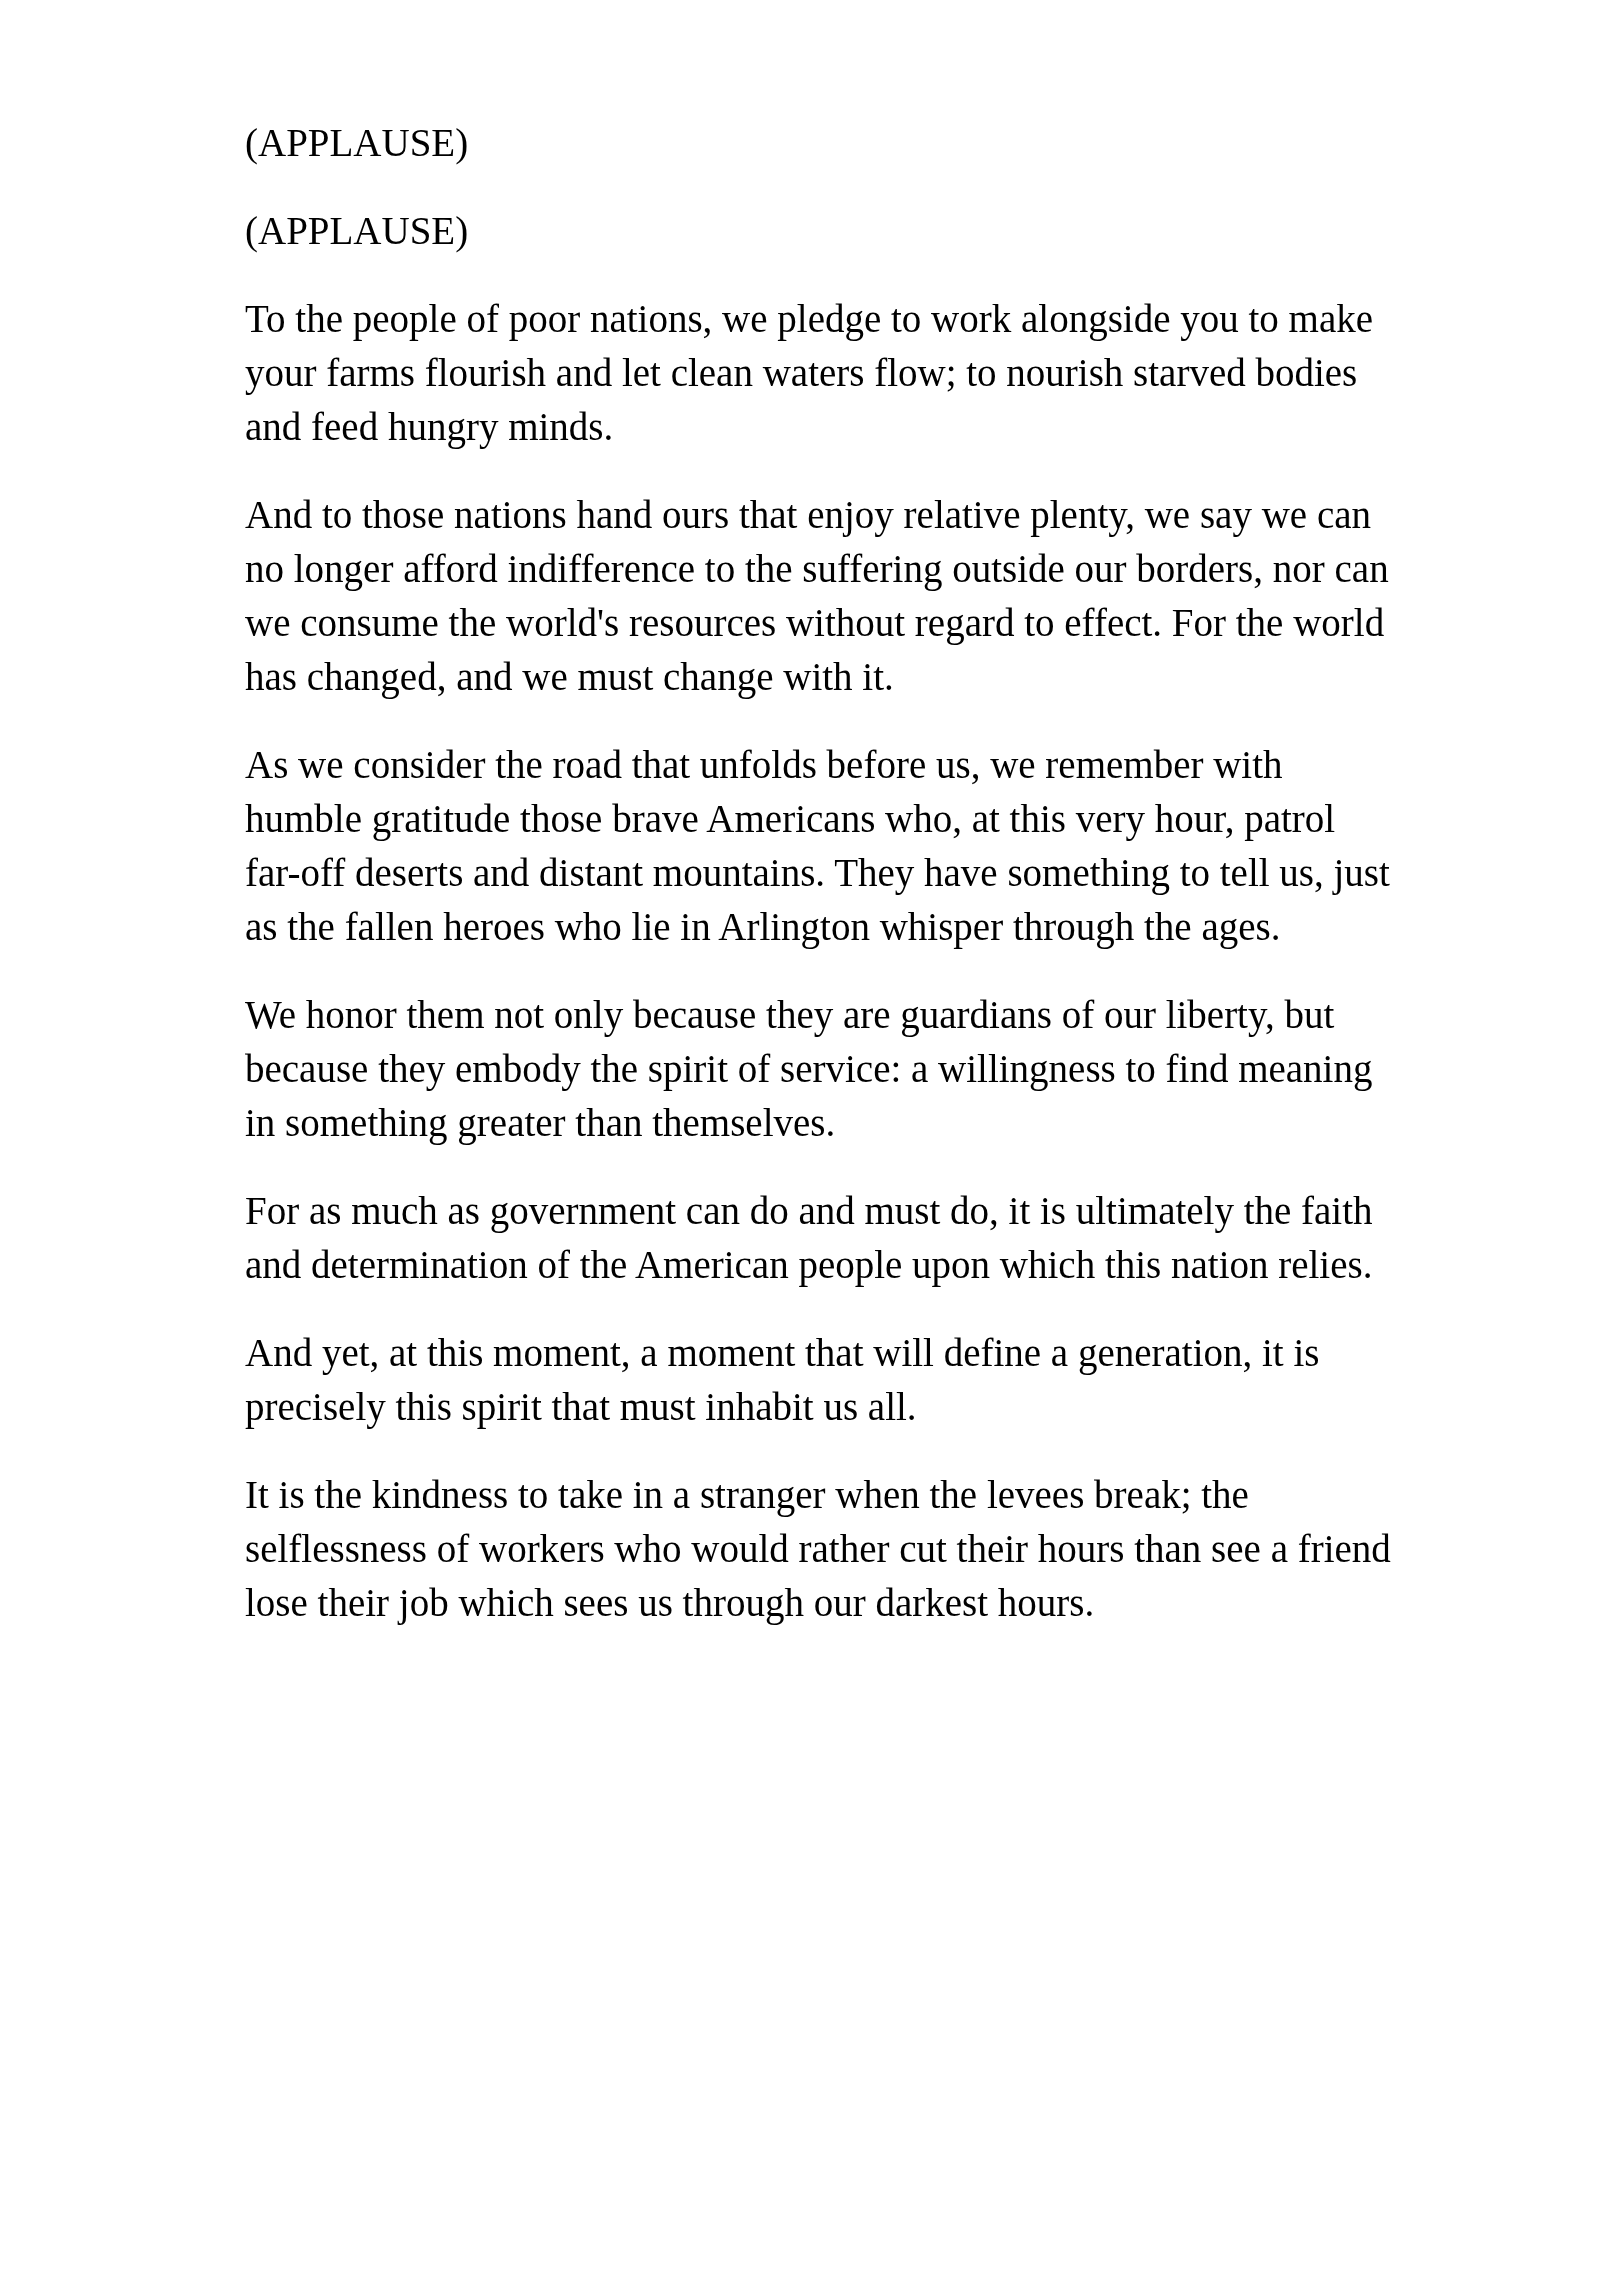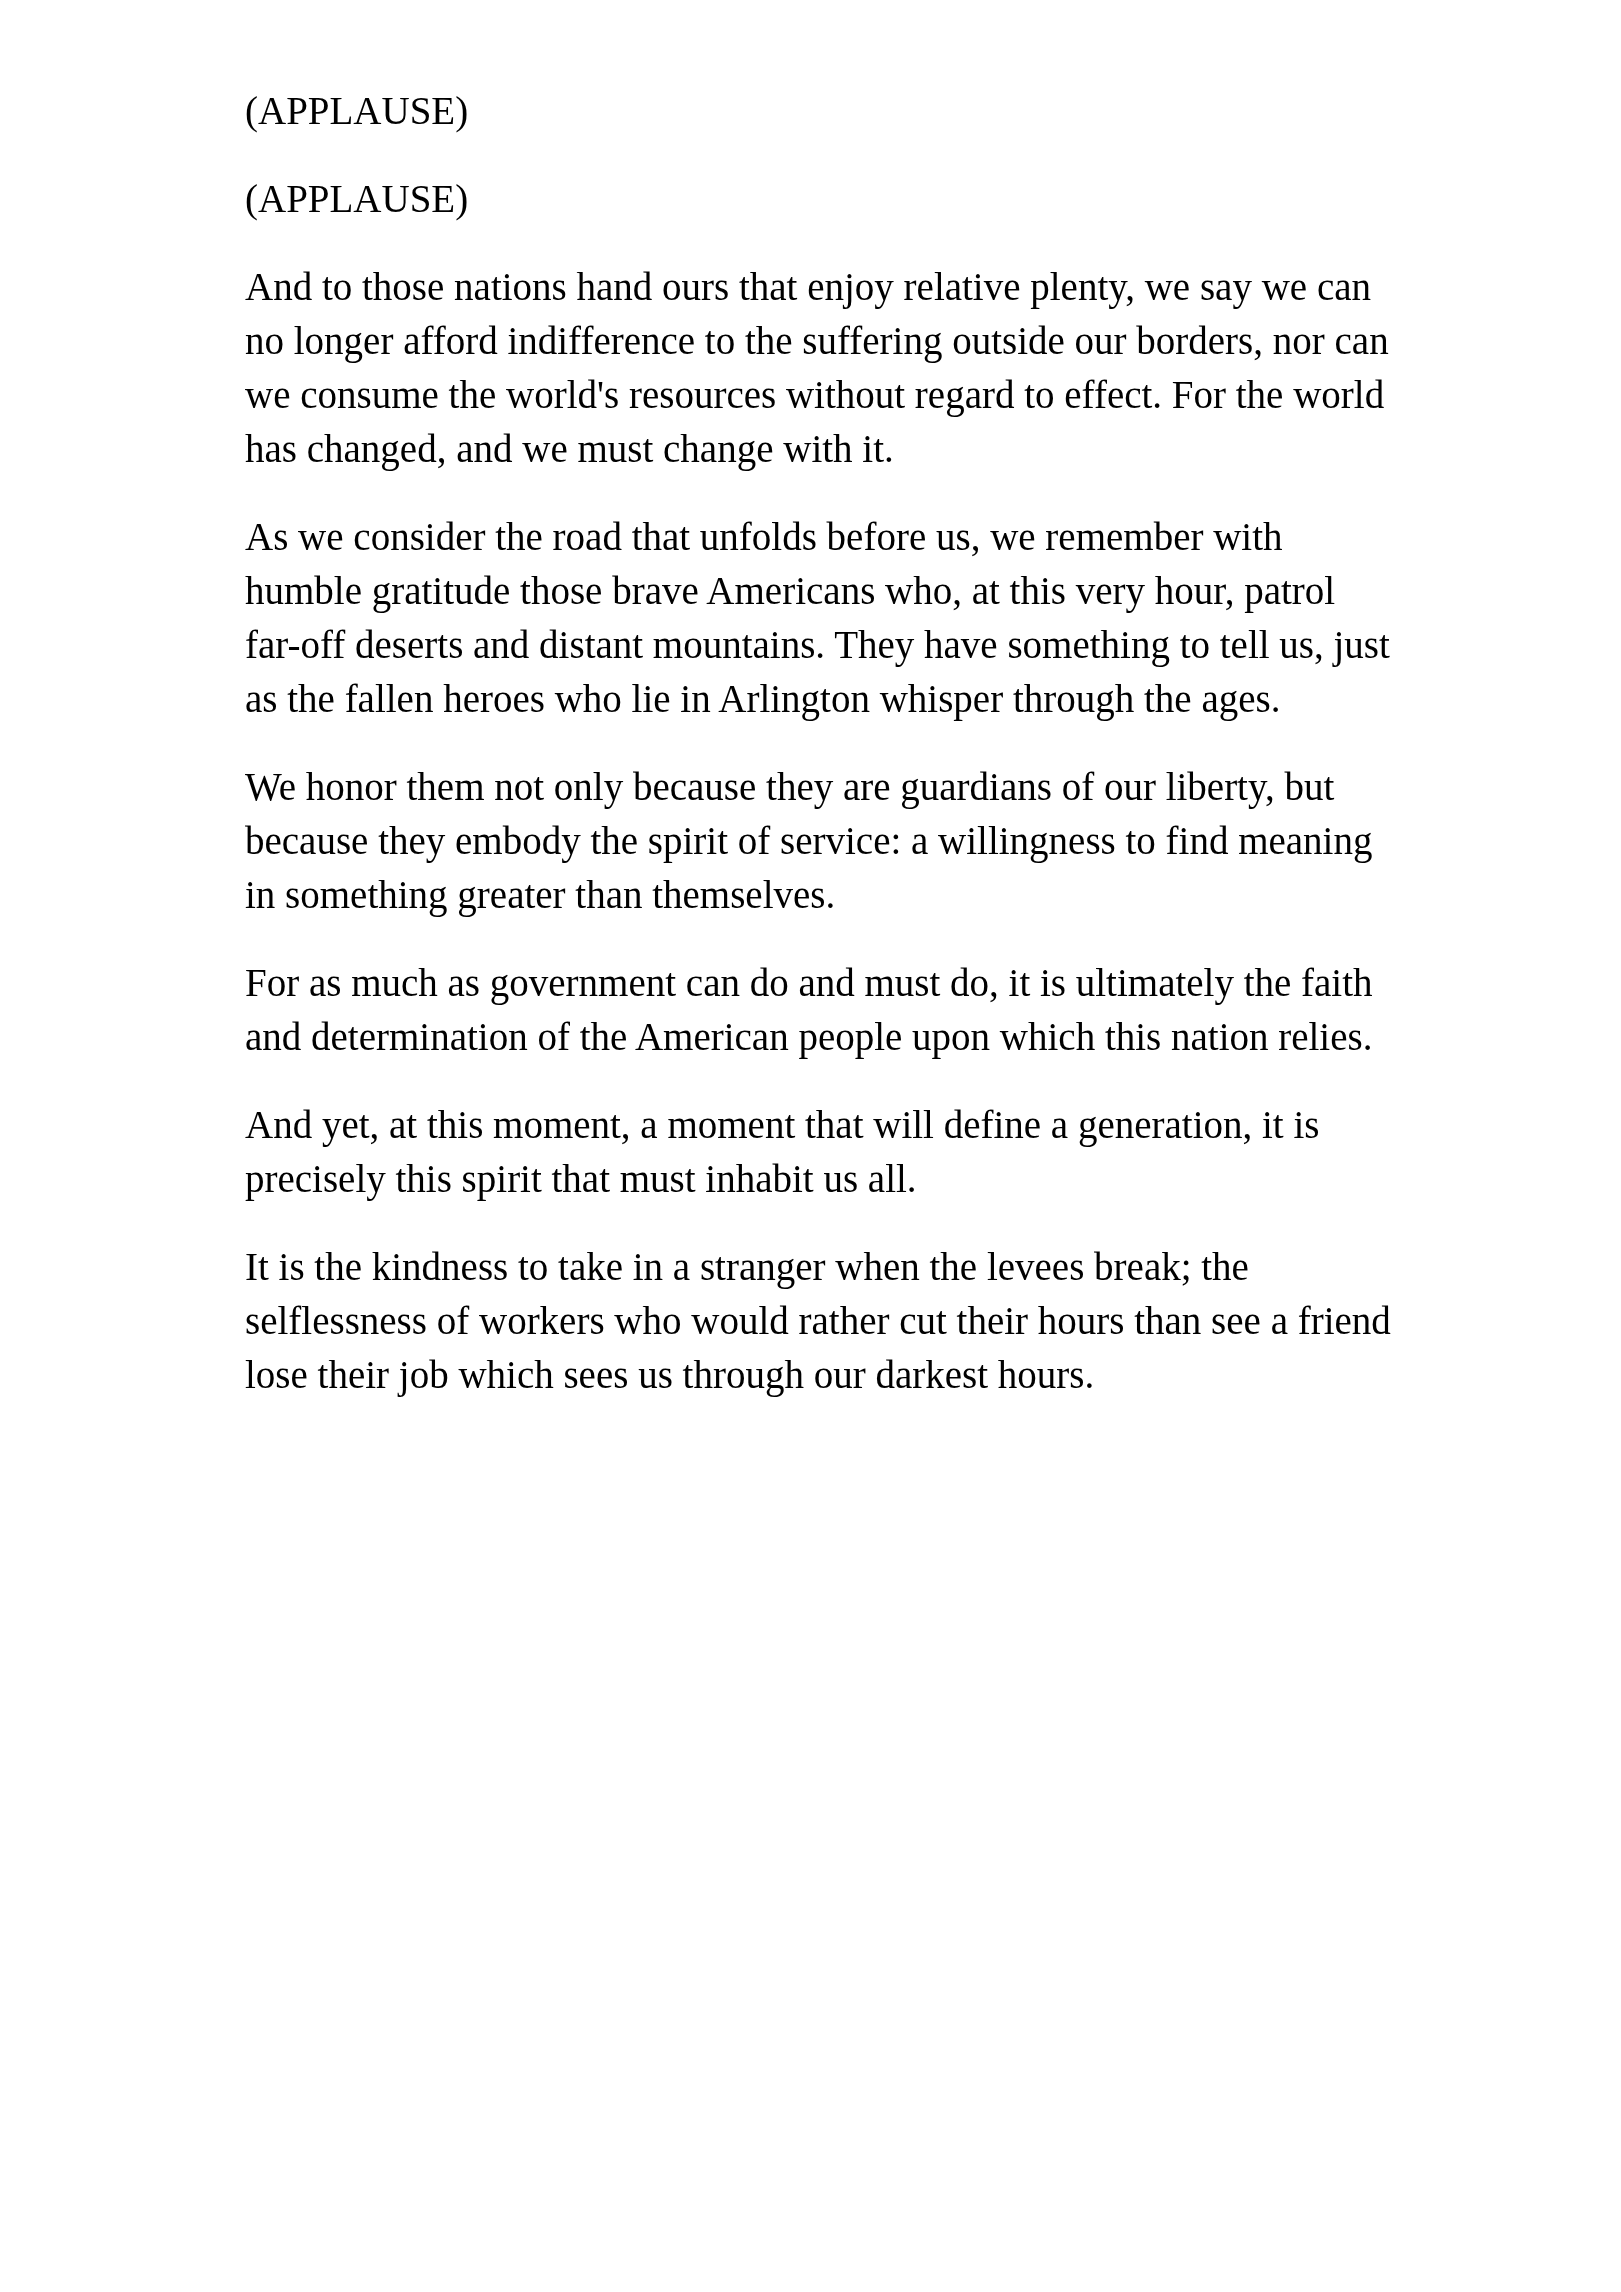--- a/index.html
+++ b/index.html
@@ -6,21 +6,21 @@
     margin: 0;
     padding: 0;
     background: #ffffff;
   }
   .page {
     position: relative;
     width: 1621px;
     height: 2293px;
     background: #ffffff;
     box-sizing: border-box;
-    padding: 84px 235px 0 245px;
+    padding: 116px 235px 0 245px;
     overflow: hidden;
   }
   .text-block {
     width: 1147px;
   }
   .para {
     font-family: "Liberation Serif", "DejaVu Serif", serif;
     font-size: 39px;
     line-height: 54px;
     color: #000000;
@@ -28,20 +28,21 @@
     text-align: left;
   }
 </style>
 </head>
 <body>
 
 <div class="page">
   <div class="text-block">
     <p class="para">(APPLAUSE)</p>
     <p class="para">(APPLAUSE)</p>
+    <p class="para">To the people of poor nations, we pledge to work alongside you to make your farms flourish and let clean waters flow; to nourish starved bodies and feed hungry minds.</p>
     <p class="para">And to those nations hand ours that enjoy relative plenty, we say we can no longer afford indifference to the suffering outside our borders, nor can we consume the world's resources without regard to effect. For the world has changed, and we must change with it.</p>
     <p class="para">As we consider the road that unfolds before us, we remember with humble gratitude those brave Americans who, at this very hour, patrol far-off deserts and distant mountains. They have something to tell us, just as the fallen heroes who lie in Arlington whisper through the ages.</p>
     <p class="para">We honor them not only because they are guardians of our liberty, but because they embody the spirit of service: a willingness to find meaning in something greater than themselves.</p>
     <p class="para">For as much as government can do and must do, it is ultimately the faith and determination of the American people upon which this nation relies.</p>
     <p class="para">And yet, at this moment, a moment that will define a generation, it is precisely this spirit that must inhabit us all.</p>
     <p class="para">It is the kindness to take in a stranger when the levees break; the selflessness of workers who would rather cut their hours than see a friend lose their job which sees us through our darkest hours.</p>
   </div>
 </div>
 
 

